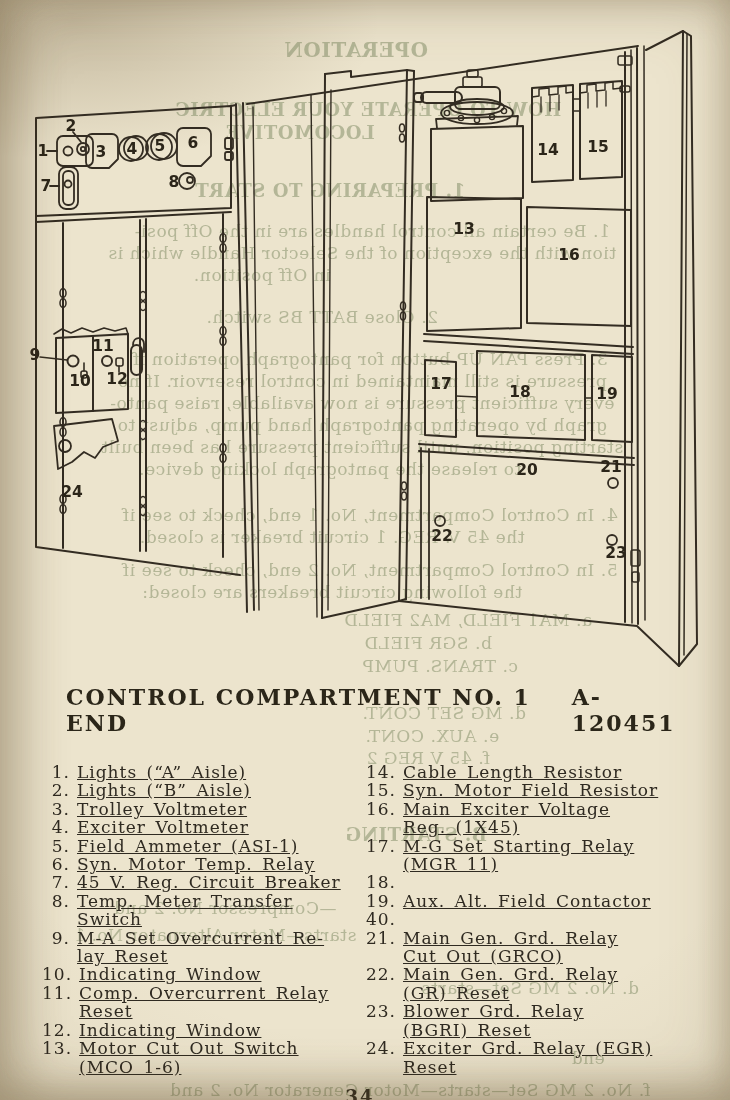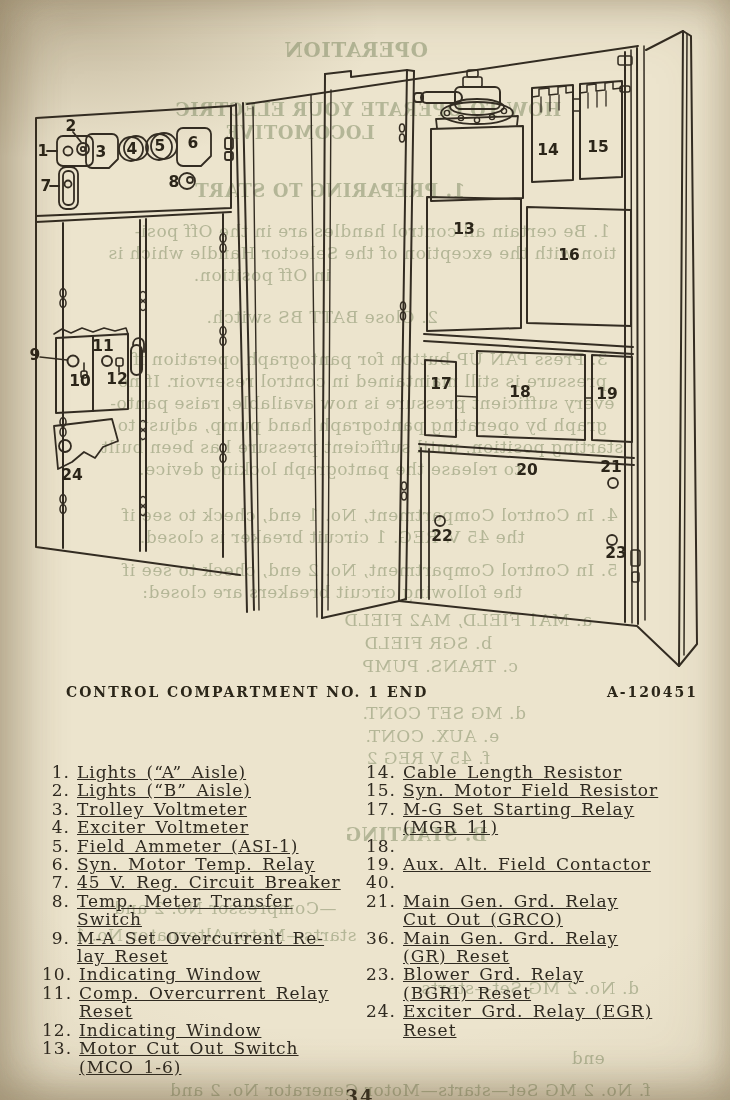--- a/index.html
+++ b/index.html
@@ -41,21 +41,21 @@
     position:absolute;
     transform:translate(-50%,-50%);
     font-family:"DejaVu Sans","Liberation Sans",sans-serif;
     font-weight:700;font-size:15.5px;color:#2b2519;
     white-space:nowrap;
   }
   
   .fig-title{
     position:absolute;left:66px;right:32px;top:684px;
     display:flex;justify-content:space-between;align-items:baseline;
-    font-weight:bold;font-size:14px;letter-spacing:2px;color:#2b2619;
+    font-weight:bold;font-size:22px;letter-spacing:2px;color:#2b2619;
   }
   
   .legend{position:absolute;top:763px;left:42px;right:10px;display:flex;}
   .legend-col{font-size:17px;line-height:18.4px;letter-spacing:1px;word-spacing:3px;}
   .col-left{flex:0 0 322px;}
   .col-right{flex:1;}
   .legend-item{display:flex;}
   .legend-num{flex:0 0 28px;text-align:right;}
   .col-right .legend-num{flex:0 0 32px;}
   .legend-text{padding-left:7px;white-space:pre;text-decoration:underline;}
@@ -323,21 +323,21 @@
         <div class="callout" style="left: 607px; top: 394px;">19</div>
 
         <div class="callout" style="left: 527px; top: 470px;">20</div>
 
         <div class="callout" style="left: 611px; top: 467px;">21</div>
 
         <div class="callout" style="left: 442px; top: 536px;">22</div>
 
         <div class="callout" style="left: 616px; top: 553px;">23</div>
 
-        <div class="callout" style="left: 72px; top: 475px;">24</div>
+        <div class="callout" style="left: 72px; top: 492px;">24</div>
       </div>
   </div>
 
   <div class="fig-title">
     <span>CONTROL COMPARTMENT NO. 1 END</span>
     <span>A-120451</span>
   </div>
 
   <div class="legend">
     <div class="legend-col col-left">
@@ -416,20 +416,25 @@
         <div class="legend-item">
           <span class="legend-num">14.</span>
           <span class="legend-text">Cable Length Resistor</span>
         </div>
 
         <div class="legend-item">
           <span class="legend-num">15.</span>
           <span class="legend-text">Syn. Motor Field Resistor</span>
         </div>
 
+        <div class="legend-item">
+          <span class="legend-num">16.</span>
+          <span class="legend-text">Main Exciter Voltage
+Reg. (1X45)</span>
+        </div>
 
         <div class="legend-item">
           <span class="legend-num">17.</span>
           <span class="legend-text">M-G Set Starting Relay
 (MGR 11)</span>
         </div>
 
         <div class="legend-item">
           <span class="legend-num">18.</span>
         </div>
@@ -443,21 +448,21 @@
           <span class="legend-num">40.</span>
         </div>
 
         <div class="legend-item">
           <span class="legend-num">21.</span>
           <span class="legend-text">Main Gen. Grd. Relay
 Cut Out (GRCO)</span>
         </div>
 
         <div class="legend-item">
-          <span class="legend-num">36.</span>
+          <span class="legend-num">22.</span>
           <span class="legend-text">Main Gen. Grd. Relay
 (GR) Reset</span>
         </div>
 
         <div class="legend-item">
           <span class="legend-num">23.</span>
           <span class="legend-text">Blower Grd. Relay
 (BGRI) Reset</span>
         </div>
 

